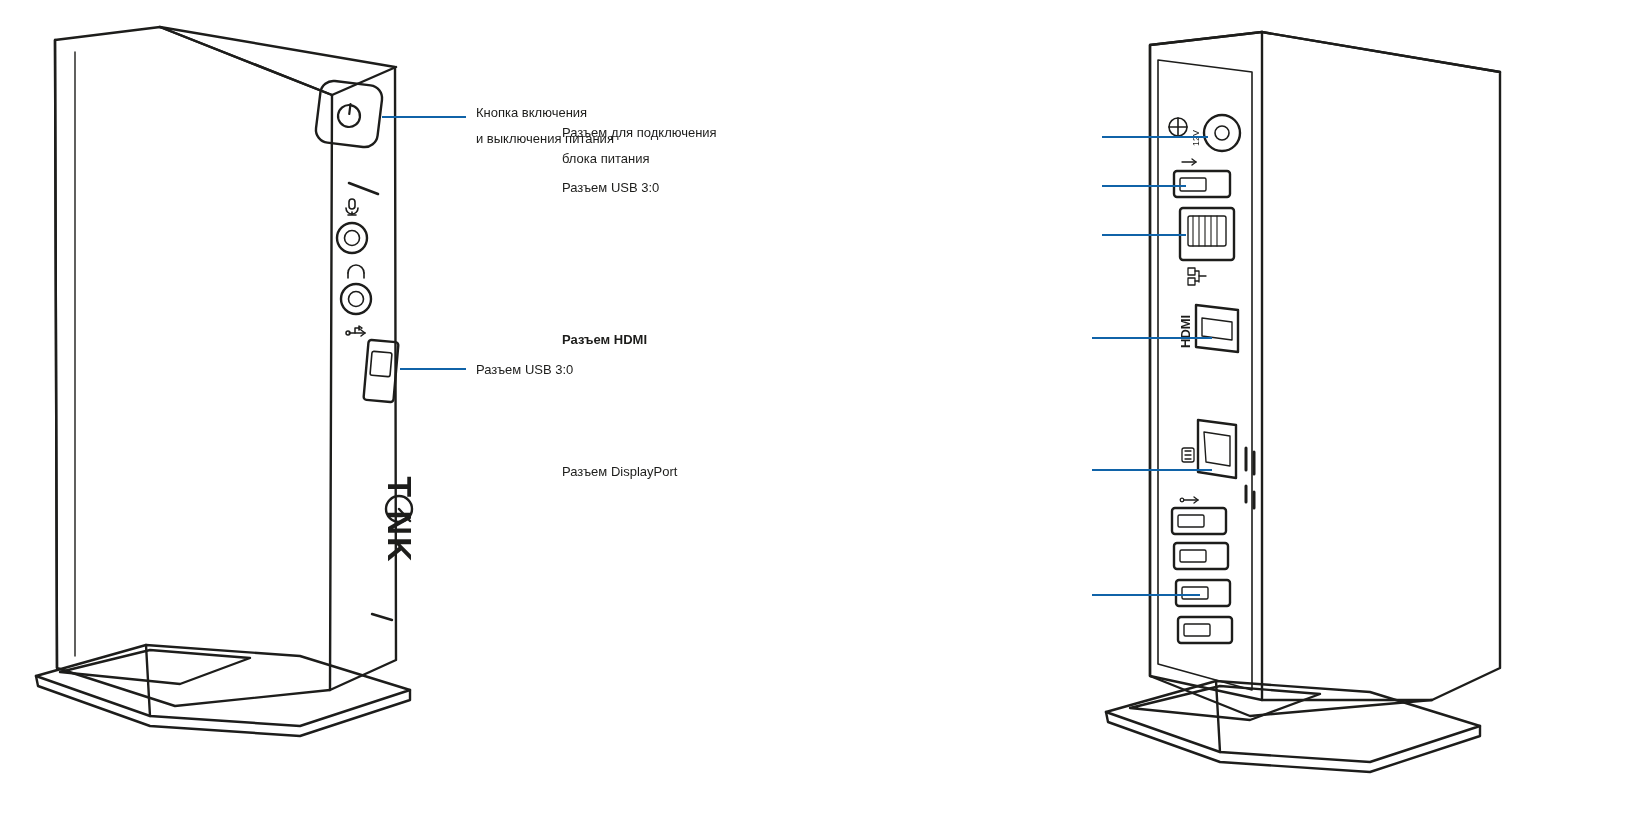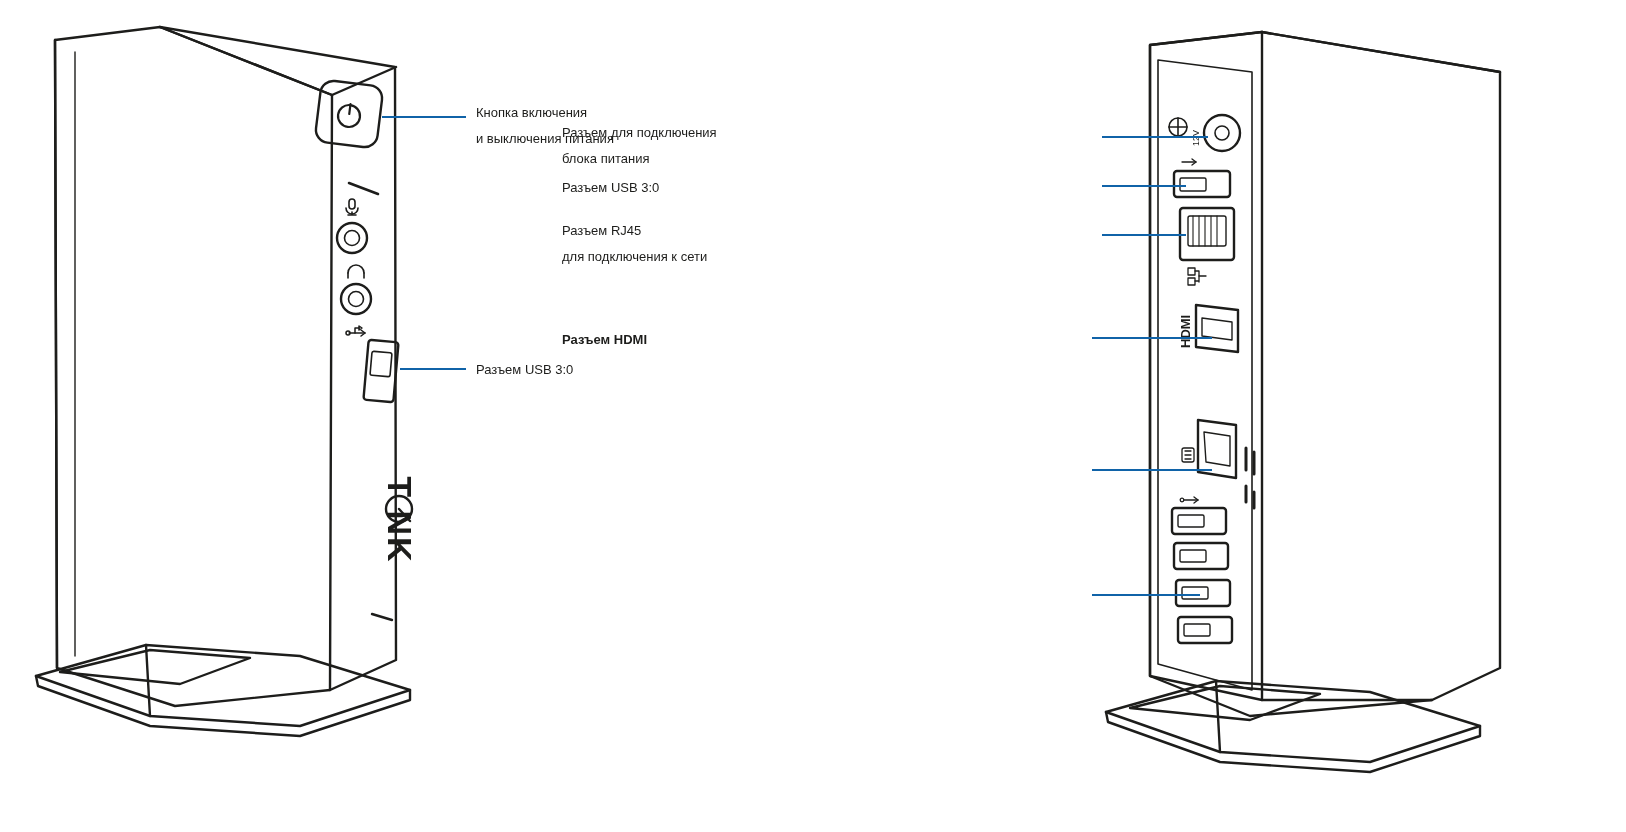--- a/index.html
+++ b/index.html
@@ -182,20 +182,19 @@
   <div class="callout left" style="left:476px; top:100px;">Кнопка включения
 и выключения питания</div>
 
   <div class="callout left" style="left:476px; top:357px;">Разъем USB 3:0</div>
 
   <div class="callout right" style="left:562px; top:120px; width:530px;">Разъем для подключения
 блока питания</div>
 
   <div class="callout right" style="left:562px; top:175px; width:530px;">Разъем USB 3:0</div>
 
-  <div class="callout right" style="left:562px; top:218px; width:530px;">Разъем RJ45
-для подключения к сети</div>
 
   <div class="callout right" style="left:562px; top:327px; width:520px;font-weight:bold;">Разъем HDMI</div>
 
+  <div class="callout right" style="left:562px; top:459px; width:520px;">Разъем DisplayPort</div>
 
 
 </div>
 
 </body></html>

